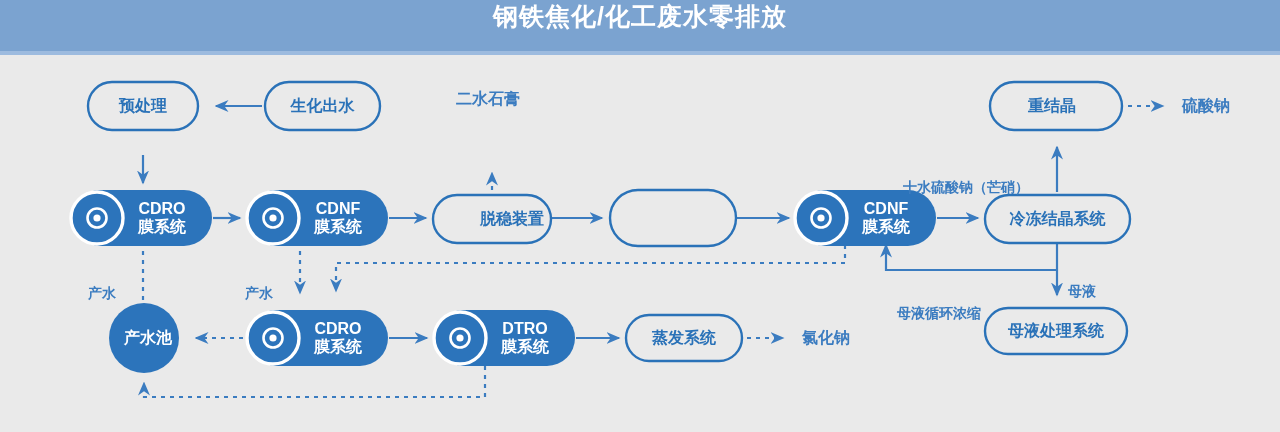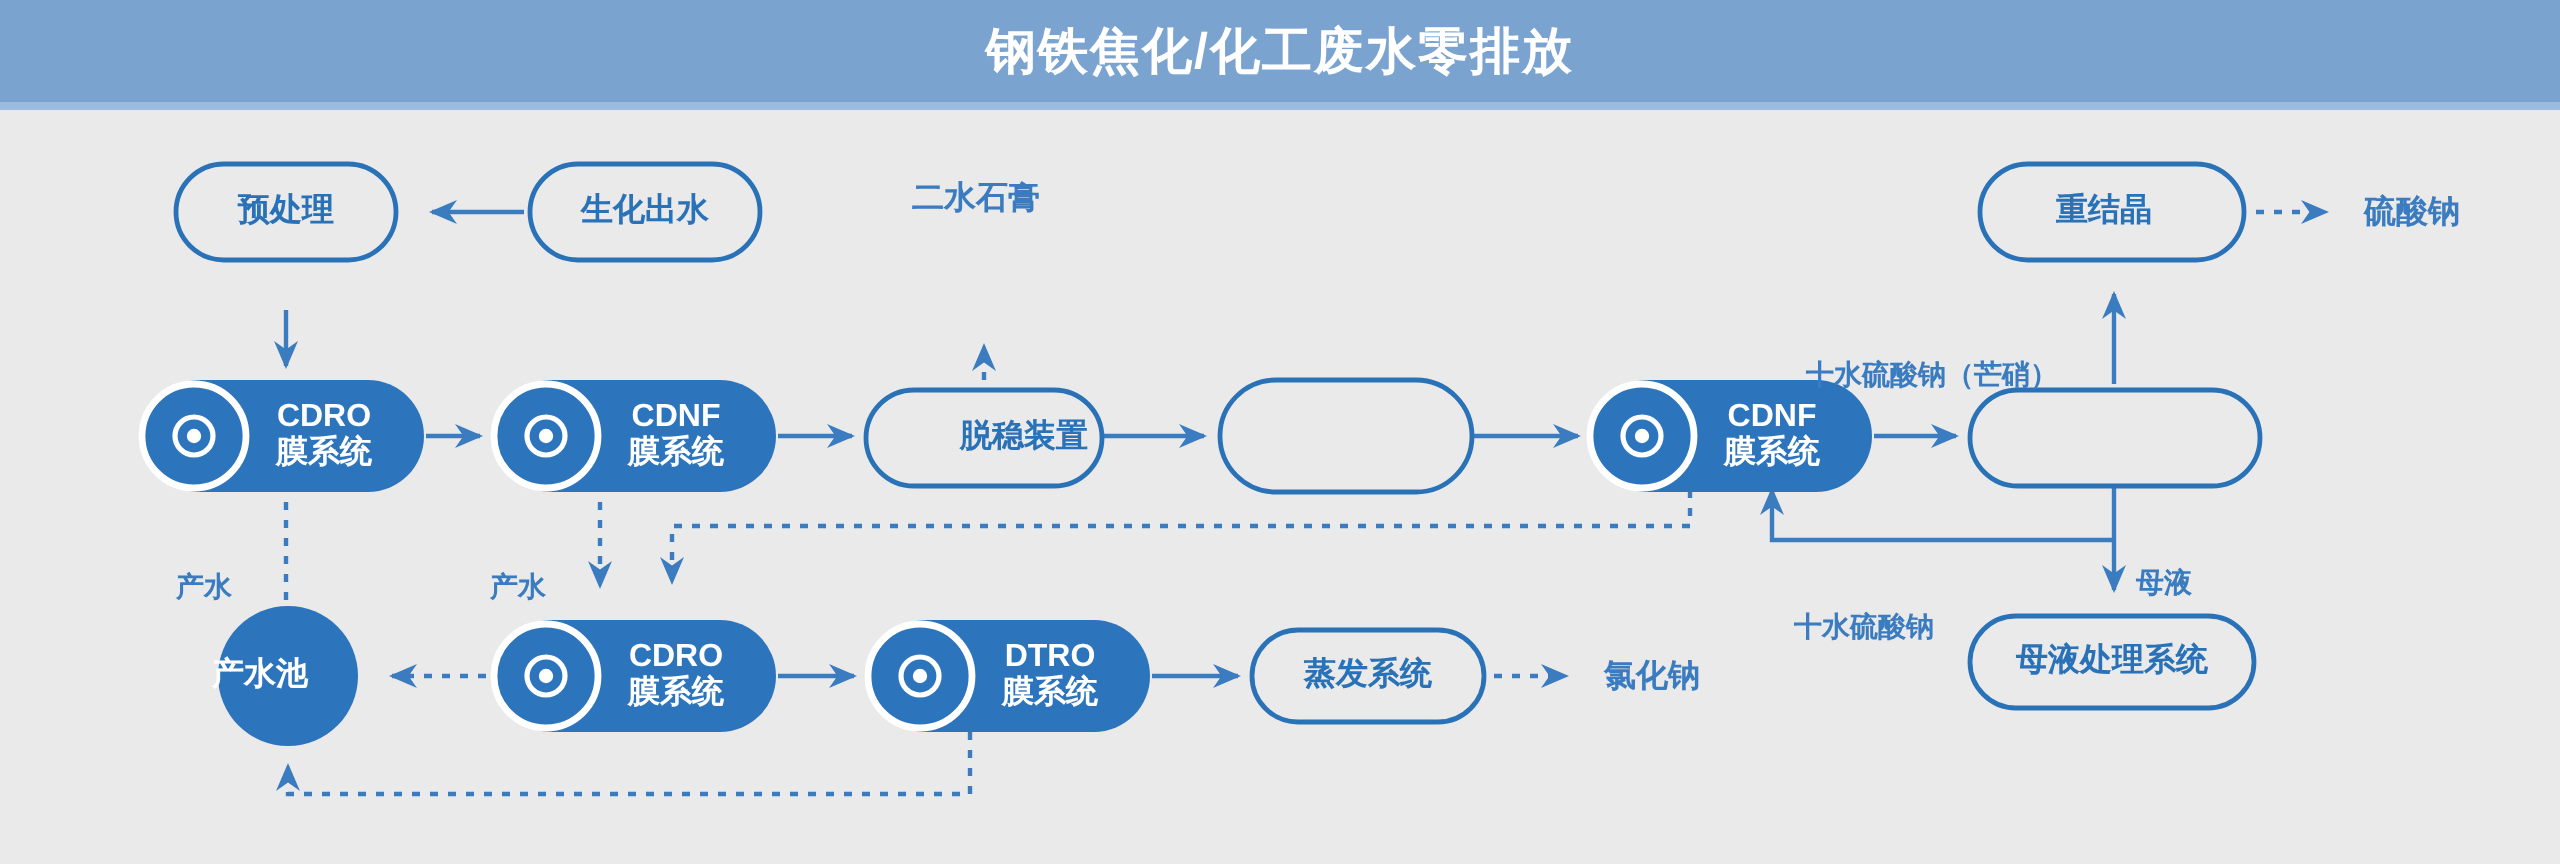--- a/index.html
+++ b/index.html
@@ -6,21 +6,21 @@
   body{
     width:1280px;height:432px;
     background:#eaeaea;
     font-family:"Liberation Sans","DejaVu Sans",sans-serif;
     overflow:hidden;
   }
   #app{position:relative;width:1280px;height:432px;}
   .header{
     position:absolute;left:0;top:0;width:1280px;height:51px;
     background:#7ba3d0;
-    display:flex;align-items:center;justify-content:center;
+    display:flex;align-items:flex-start;justify-content:center;
   }
   .header-underline{
     position:absolute;left:0;top:51px;width:1280px;height:4px;
     background:#9dbbdf;
   }
   .header-title{
     color:#ffffff;font-size:25px;font-weight:bold;letter-spacing:1px;
     white-space:nowrap;
   }
   .canvas{position:absolute;left:0;top:55px;width:1280px;height:377px;}
@@ -197,33 +197,34 @@
 
     <div class="node-label lbl-outline" style="left:88px;top:27px;width:110px;height:48px;">预处理</div>
     <div class="node-label lbl-outline" style="left:265px;top:27px;width:115px;height:48px;">生化出水</div>
     <div class="node-label lbl-solid" style="left:118px;top:135px;width:88px;height:56px;">CDRO
 膜系统</div>
     <div class="node-label lbl-solid" style="left:294px;top:135px;width:88px;height:56px;">CDNF
 膜系统</div>
     <div class="node-label lbl-outline" style="left:433px;top:140px;width:118px;height:48px;padding-left:20px;">脱稳装置</div>
     <div class="node-label lbl-solid" style="left:842px;top:135px;width:88px;height:56px;">CDNF
 膜系统</div>
+    <div class="node-label lbl-outline" style="left:985px;top:140px;width:145px;height:48px;">冷冻结晶系统</div>
     <div class="node-label lbl-outline" style="left:990px;top:27px;width:124px;height:48px;">重结晶</div>
-    <div class="node-label lbl-solid" style="left:95px;top:248px;width:70px;height:70px;">产水池</div>
+    <div class="node-label lbl-solid" style="left:113px;top:248px;width:70px;height:70px;">产水池</div>
     <div class="node-label lbl-solid" style="left:294px;top:255px;width:88px;height:56px;">CDRO
 膜系统</div>
     <div class="node-label lbl-solid" style="left:481px;top:255px;width:88px;height:56px;">DTRO
 膜系统</div>
     <div class="node-label lbl-outline" style="left:626px;top:260px;width:116px;height:46px;">蒸发系统</div>
     <div class="node-label lbl-outline" style="left:985px;top:253px;width:142px;height:46px;">母液处理系统</div>
 
     <div class="term-label" style="left:456px;top:34px;">二水石膏</div>
     <div class="term-label" style="left:1182px;top:41px;">硫酸钠</div>
     <div class="term-label" style="left:802px;top:273px;">氯化钠</div>
 
     <div class="edge-label" style="left:88px;top:202px;">产水</div>
     <div class="edge-label" style="left:245px;top:202px;">产水</div>
     <div class="edge-label" style="left:903px;top:96px;">十水硫酸钠（芒硝）</div>
     <div class="edge-label" style="left:1068px;top:200px;">母液</div>
-    <div class="edge-label" style="left:897px;top:222px;">十水硫酸钠</div>
+    <div class="edge-label" style="left:897px;top:222px;">母液循环浓缩</div>
 
   </div>
 </div>
 
 </body></html>

